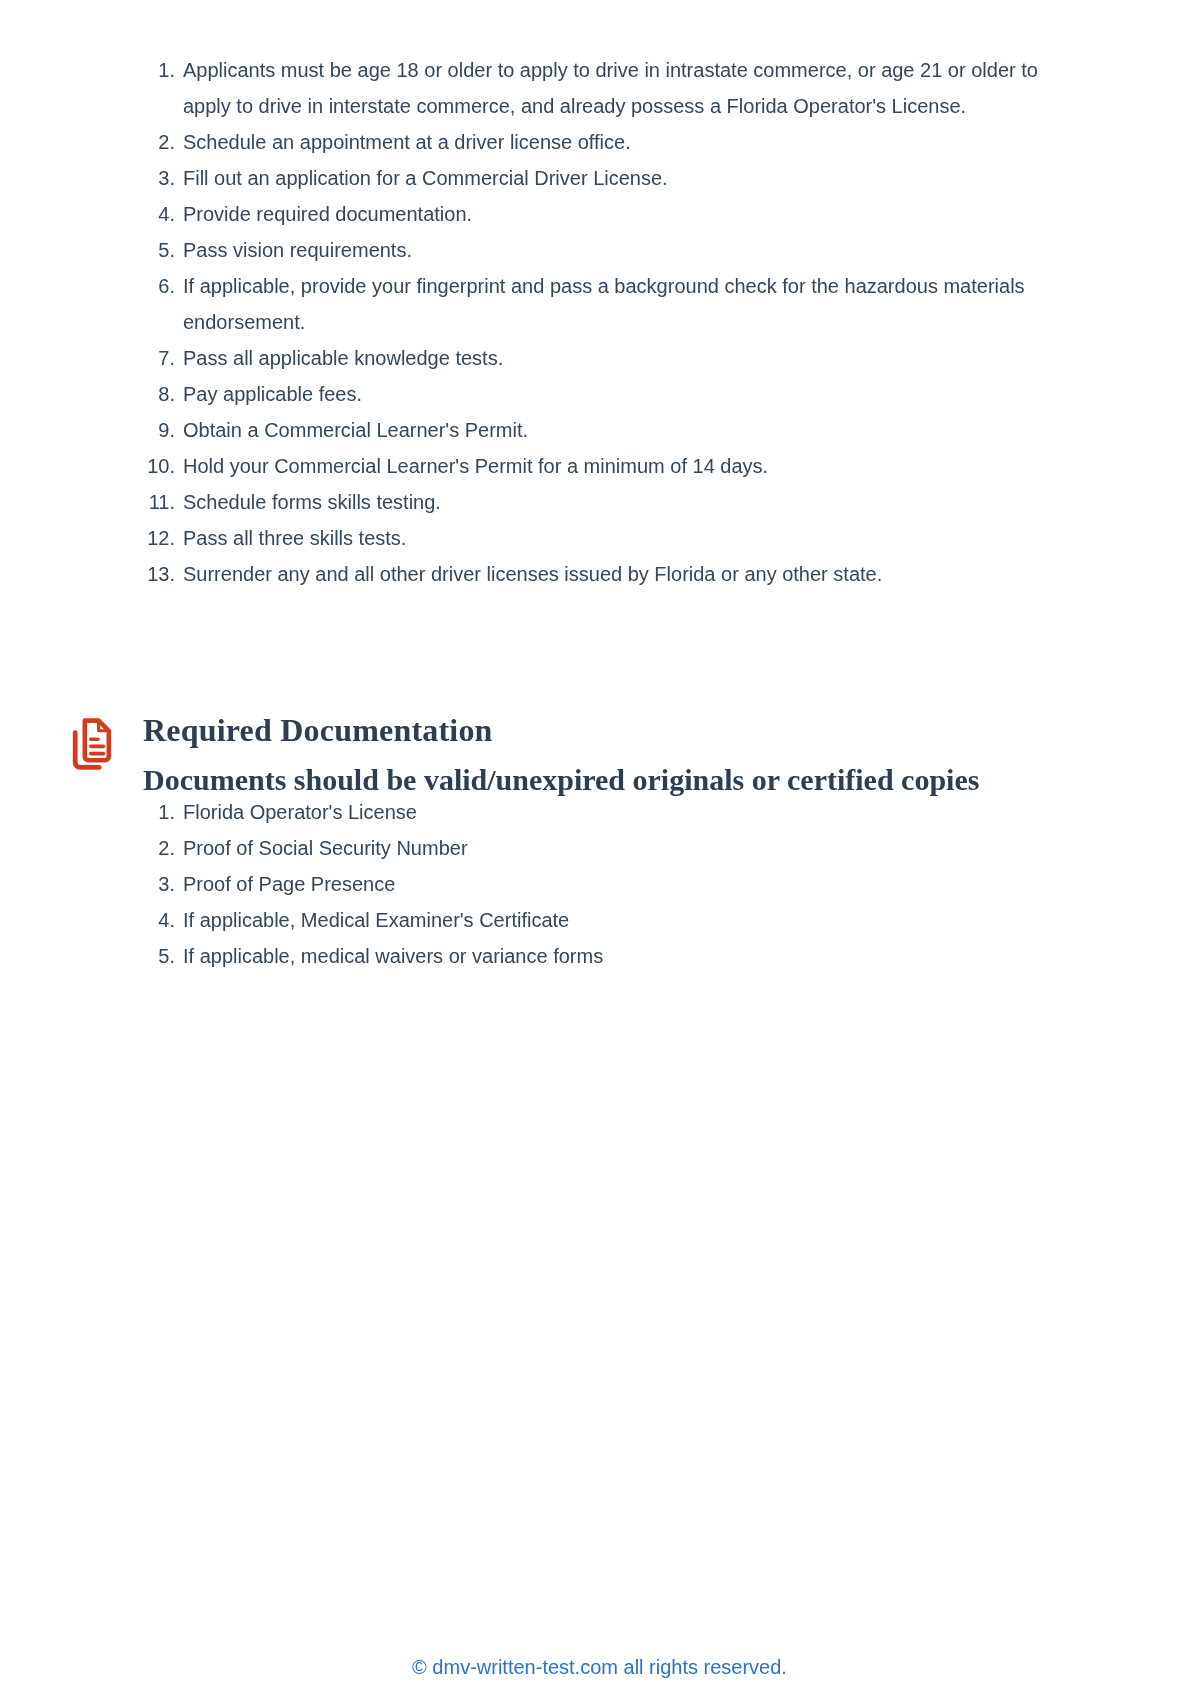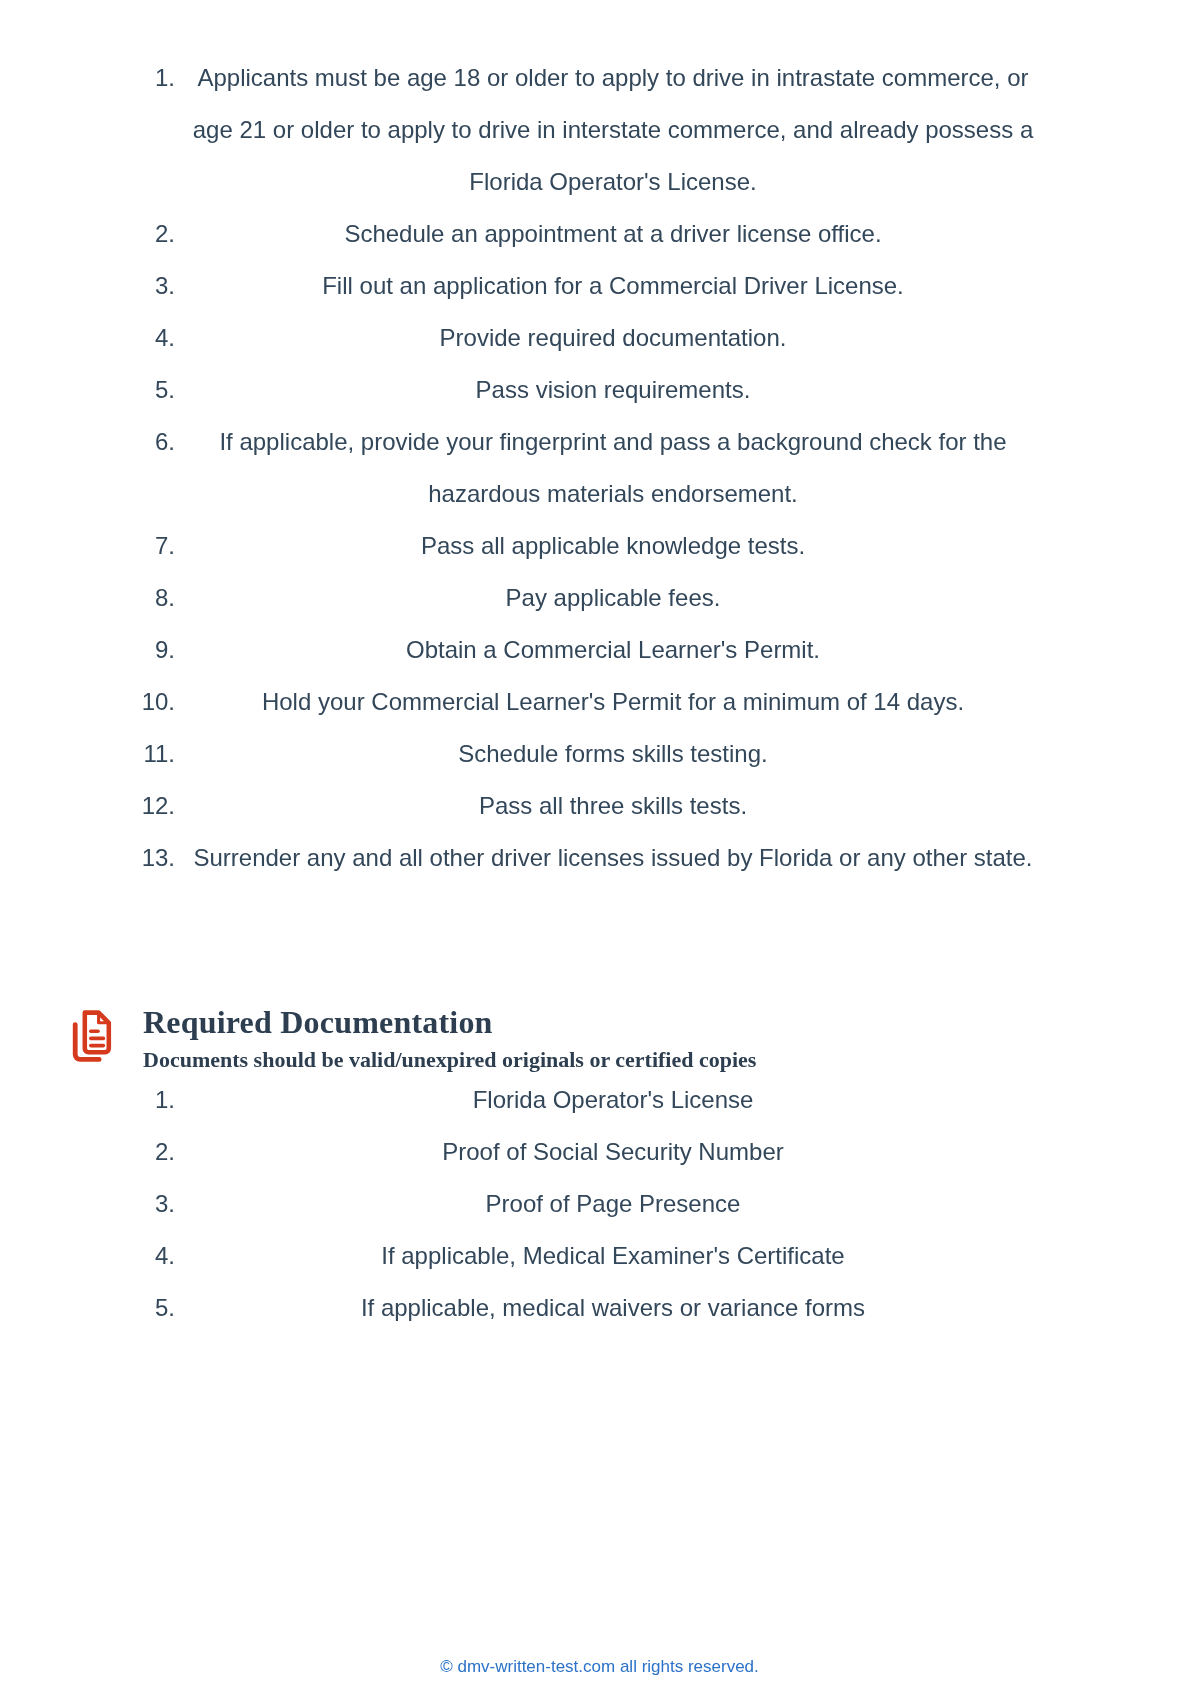--- a/index.html
+++ b/index.html
@@ -38,41 +38,40 @@
   .icon-documents + .header-text { margin-left: 27px; font-family: Liberation Serif, serif; }
 
   h1.section-title {
     font-size: 32px;
     line-height: 38px;
     font-weight: 700;
     color: var(--heading);
     letter-spacing: 0.2px;
   }
   h2.section-subtitle {
-    font-size: 22px;
+    font-size: 30px;
     line-height: 28px;
     font-weight: 700;
     color: var(--heading);
-    margin-top: 5px;
+    margin-top: 17px;
   }
 
   ol.steps-list {
     list-style: none;
     counter-reset: stepnum;
     margin: 0;
     padding-left: 115px;   
     max-width: 975px;      
   }
   ol.steps-list li {
     counter-increment: stepnum;
     position: relative;
-    font-size: 24px;
-    line-height: 52px;
+    font-size: 20px;
+    line-height: 36px;
     color: var(--body);
-    text-align: center;
   }
   ol.steps-list li::before {
     content: counter(stepnum) ".";
     position: absolute;
     left: -48px;
     top: 0;
     width: 40px;
     text-align: right;
     color: var(--body);
   }
@@ -88,21 +87,21 @@
     text-align: center;
   }
   .page-number {
     font-family: "Liberation Serif", serif;
     font-weight: 700;
     font-size: 18px;
     line-height: 22px;
     color: var(--page-label);
   }
   .copyright {
-    font-size: 17px;
+    font-size: 20px;
     line-height: 22px;
     color: var(--copyright);
     margin-left: 8px;
   }
 </style>
 </head>
 <body>
 
 <div class="content">
 

